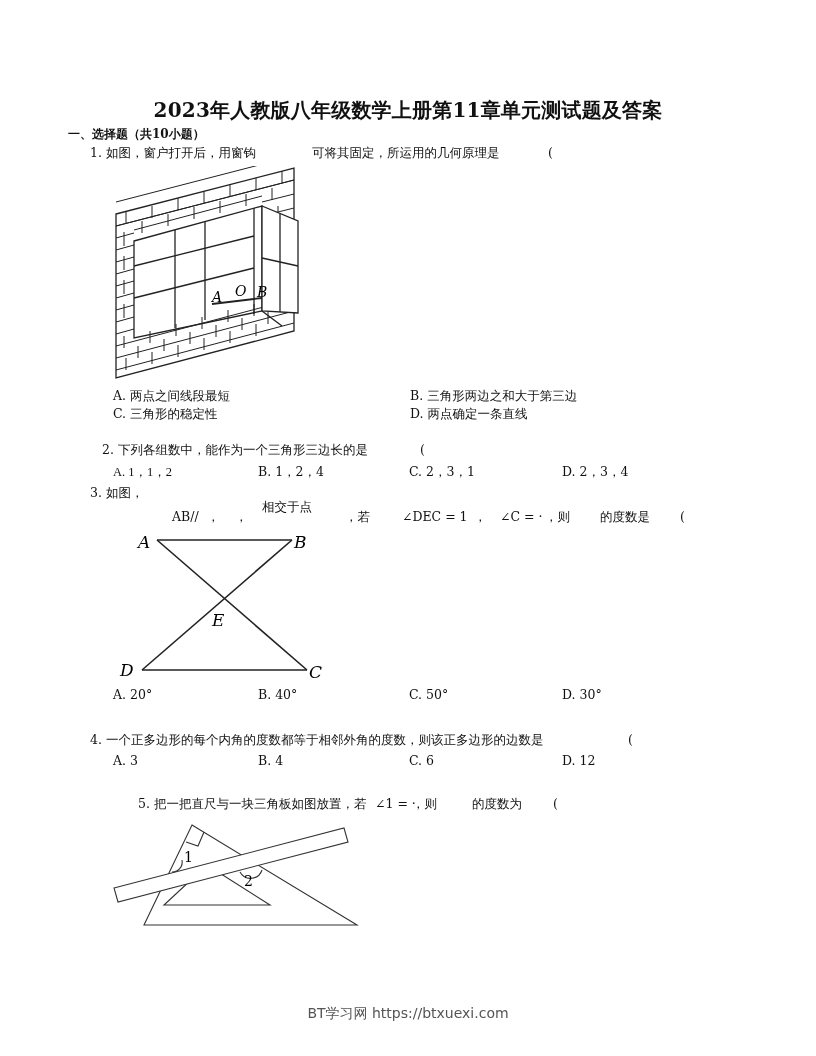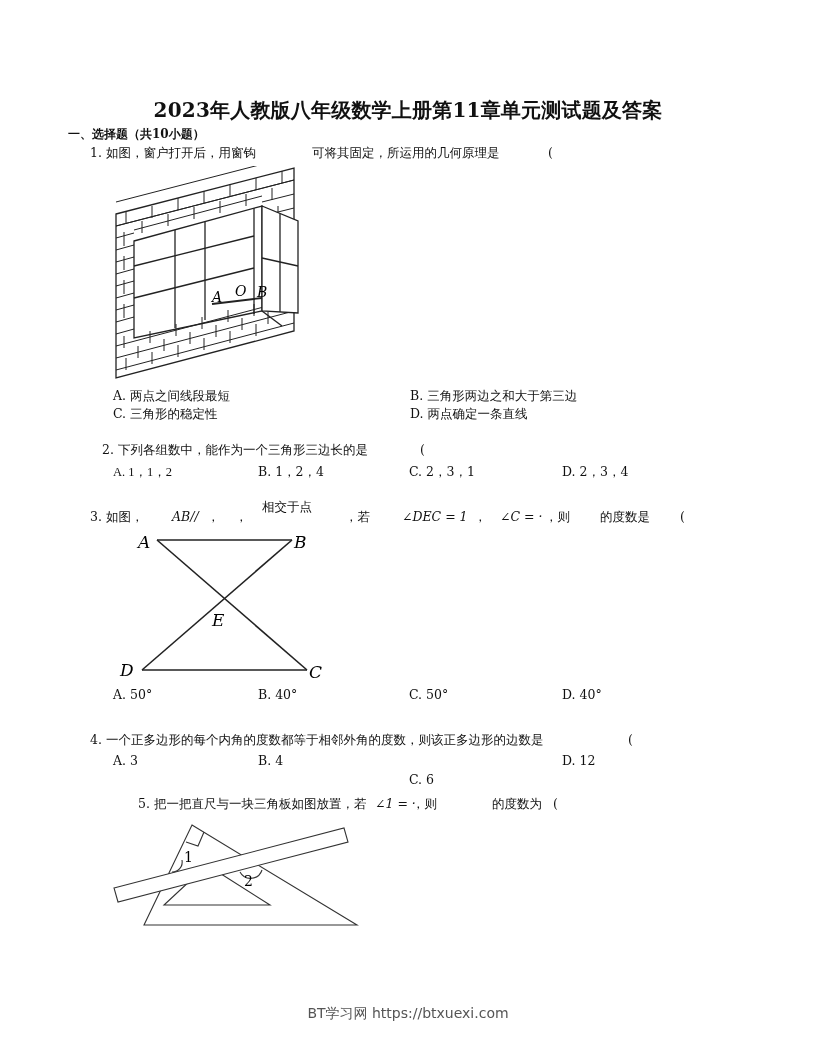--- a/index.html
+++ b/index.html
@@ -3,21 +3,21 @@
 <meta charset="utf-8">
 <style>
   html, body { margin: 0; padding: 0; background: #ffffff; }
   body { width: 816px; height: 1056px; position: relative; overflow: hidden;
          font-family: "DejaVu Serif", "Liberation Serif", serif; color: #111; }
   .abs { position: absolute; white-space: nowrap; }
   .title { left: 0; width: 816px; top: 97px; text-align: center; font-size: 20px; font-weight: bold; letter-spacing: 0.2px; }
   .section { left: 68px; top: 126px; font-size: 12px; font-weight: bold; }
   .q { font-size: 12.5px; }
   .opt { font-size: 12.5px; }
-  .it { font-family: "DejaVu Serif", serif; font-style: italic; }
+  .it { font-family: "DejaVu Serif", serif; }
   .footer { left: 0; width: 816px; top: 1005px; text-align: center; font-family: "DejaVu Sans", sans-serif; font-size: 14px; color: #555; }
   svg text { font-family: "DejaVu Serif", serif; font-style: italic; }
 </style>
 </head>
 <body>
 
 <div class="abs title">2023年人教版八年级数学上册第11章单元测试题及答案</div>
 <div class="abs section">一、选择题（共10小题）</div>
 
 <div>
@@ -120,21 +120,21 @@
 <div>
   <span class="abs q" style="left:90px; top:442px;margin-left:12px;">2.  下列各组数中，能作为一个三角形三边长的是</span>
   <span class="abs q" style="left:420px; top:442px;">(</span>
   <span class="abs opt" style="left:113px; top:464px;font-family:Liberation Serif, serif;">A.  1，1，2</span>
   <span class="abs opt" style="left:258px; top:464px;">B.  1，2，4</span>
   <span class="abs opt" style="left:409px; top:464px;">C.  2，3，1</span>
   <span class="abs opt" style="left:562px; top:464px;">D.  2，3，4</span>
 </div>
 
 <div>
-  <span class="abs q" style="left:90px; top:509px;">3.  如图，</span>
+  <span class="abs q" style="left:90px; top:485px;">3.  如图，</span>
   <span class="abs q it" style="left:172px; top:509px;">AB//</span>
   <span class="abs q" style="left:207px; top:509px;">，</span>
   <span class="abs q" style="left:235px; top:509px;">，</span>
   <span class="abs q" style="left:262px; top:499px;">相交于点</span>
   <span class="abs q" style="left:345px; top:509px;">，若</span>
   <span class="abs q it" style="left:402px; top:509px;">∠DEC = 1</span>
   <span class="abs q" style="left:474px; top:509px;">，</span>
   <span class="abs q it" style="left:500px; top:509px;">∠C = ·</span>
   <span class="abs q" style="left:545px; top:509px;">，则</span>
   <span class="abs q" style="left:600px; top:509px;">的度数是</span>
@@ -147,40 +147,40 @@
       <line x1="45" y1="10" x2="195" y2="140"></line>
       <line x1="180" y1="10" x2="30" y2="140"></line>
     </g>
     <text x="26" y="18" font-size="17">A</text>
     <text x="182" y="18" font-size="17">B</text>
     <text x="100" y="96" font-size="17">E</text>
     <text x="8" y="146" font-size="17">D</text>
     <text x="197" y="148" font-size="17">C</text>
   </svg>
 
-  <span class="abs opt" style="left:113px; top:687px;">A.  50°</span>
+  <span class="abs opt" style="left:113px; top:687px;">A.  20°</span>
   <span class="abs opt" style="left:258px; top:687px;">B.  40°</span>
   <span class="abs opt" style="left:409px; top:687px;">C.  50°</span>
-  <span class="abs opt" style="left:562px; top:687px;">D.  40°</span>
+  <span class="abs opt" style="left:562px; top:687px;">D.  30°</span>
 </div>
 
 <div>
   <span class="abs q" style="left:90px; top:732px;">4.  一个正多边形的每个内角的度数都等于相邻外角的度数，则该正多边形的边数是</span>
   <span class="abs q" style="left:628px; top:732px;">(</span>
   <span class="abs opt" style="left:113px; top:753px;text-align:right;">A.  3</span>
   <span class="abs opt" style="left:258px; top:753px;">B.  4</span>
-  <span class="abs opt" style="left:409px; top:772px;">C.  6</span>
+  <span class="abs opt" style="left:409px; top:753px;">C.  6</span>
   <span class="abs opt" style="left:562px; top:753px;">D.  12</span>
 </div>
 
 <div>
   <span class="abs q" style="left:90px; top:796px;margin-left:48px;">5.  把一把直尺与一块三角板如图放置，若</span>
   <span class="abs q it" style="left:375px; top:796px;">∠1 = ·</span>
   <span class="abs q" style="left:412px; top:796px;">，则</span>
-  <span class="abs q" style="left:492px; top:796px;font-family:Liberation Mono, monospace;">的度数为</span>
+  <span class="abs q" style="left:472px; top:796px;font-family:Liberation Mono, monospace;">的度数为</span>
   <span class="abs q" style="left:553px; top:796px;">(</span>
 
   <svg class="abs" style="left:112px; top:820px;" width="260" height="110" viewBox="0 0 260 110">
     <g stroke="#333" stroke-width="1.1" fill="none">
 
       <polygon points="80,5 245,105 32,105"></polygon>
 
       <polyline points="74,22 86,26 92,12"></polyline>
 
       <polygon points="95,45 158,85 52,85"></polygon>

